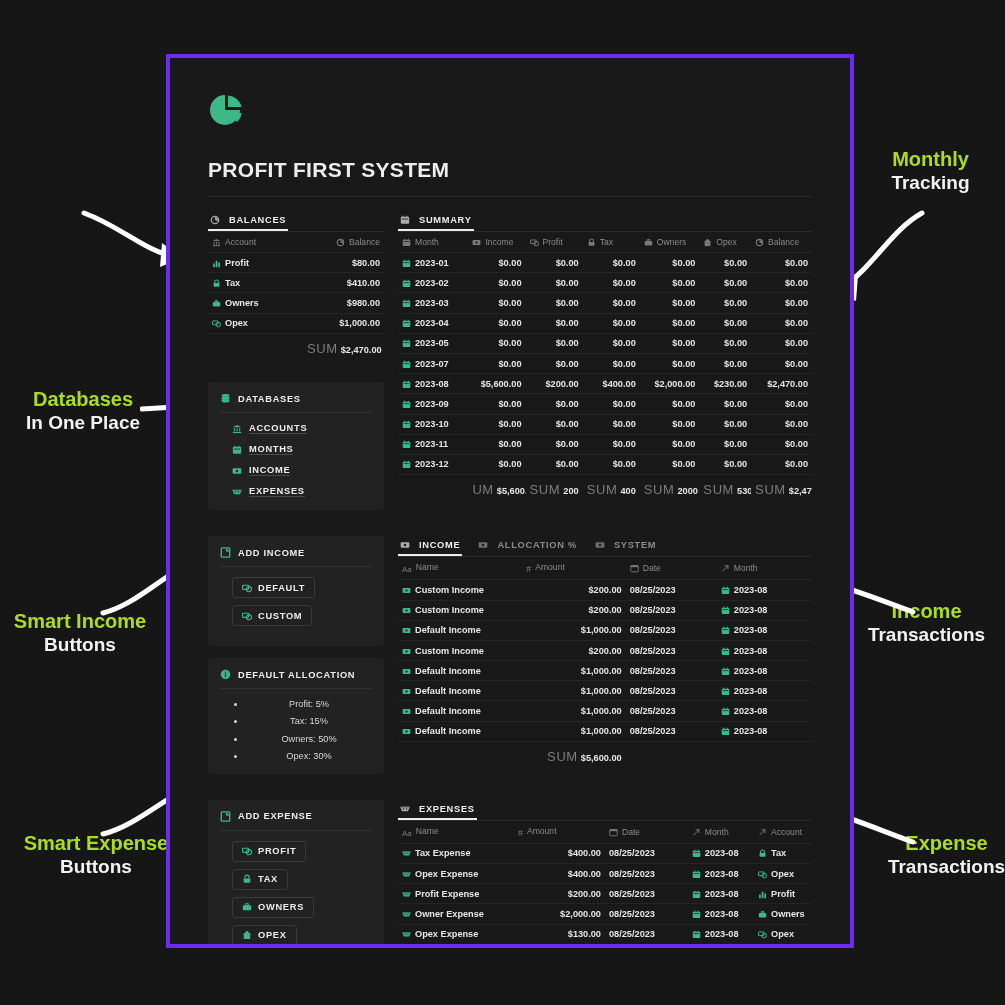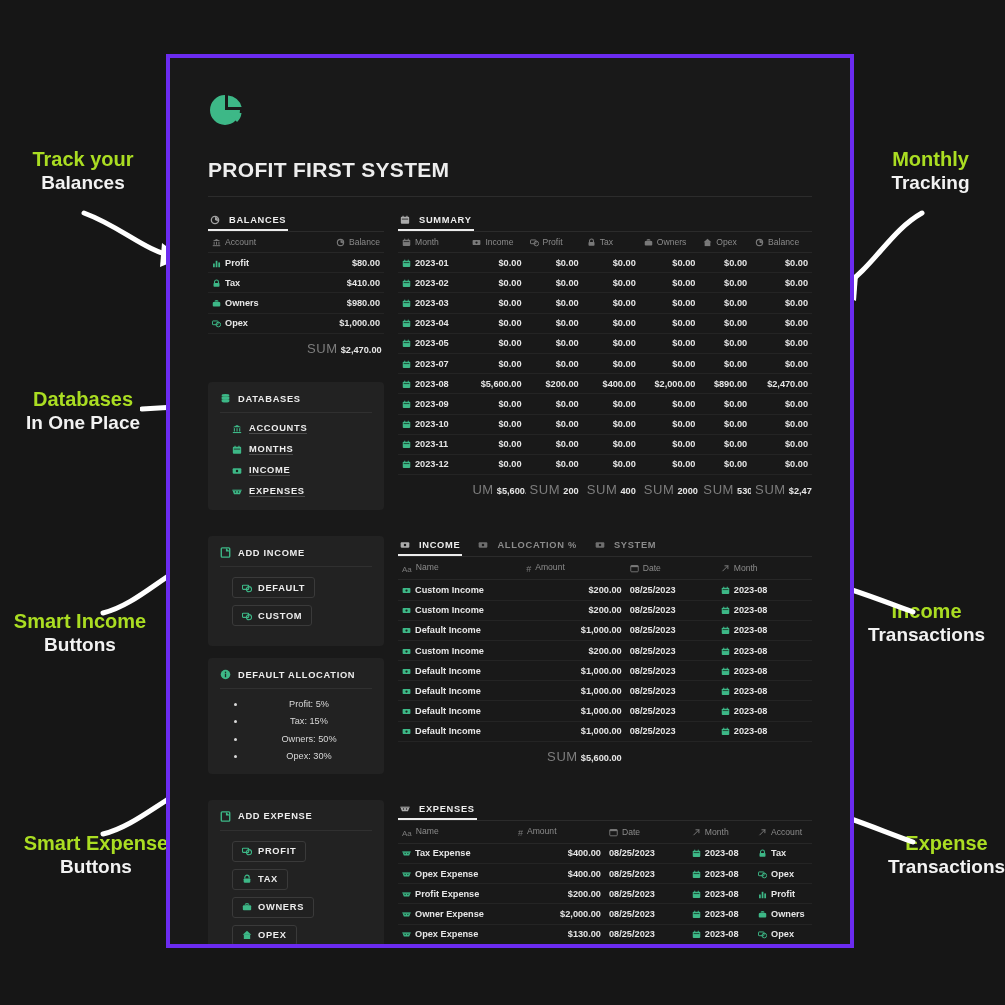--- a/index.html
+++ b/index.html
@@ -97,24 +97,20 @@
   .sec { margin-top: 26px; }
   .rowsplit { display: flex; gap: 14px; align-items: flex-start; }
   .tblpad { padding-top: 2px; }
   svg { display: block; }
 </style>
 </head>
 <body>
 
 <div class="stage">
 
-  <div class="anno" style="left:8px;top:148px;width:150px;">
-    <div class="l1">Track your</div>
-    <div class="l2">Balances</div>
-  </div>
   <svg class="arrow" style="left:78px;top:205px;" width="110" height="70">
     <path d="M6 8 C 44 22, 66 46, 98 52" stroke="#fff" stroke-width="5" fill="none" stroke-linecap="round"></path>
     <path d="M84 38 L104 53 L82 62 Z" fill="#fff"></path>
   </svg>
 
   <div class="anno" style="left:8px;top:388px;width:150px;">
     <div class="l1">Databases</div>
     <div class="l2">In One Place</div>
   </div>
   <svg class="arrow" style="left:140px;top:393px;" width="70" height="30">
@@ -528,21 +524,21 @@
                         <rect x="1" y="2.2" width="10" height="8.4" rx="1.2" fill="#3DB887"></rect>
                         <rect x="2.2" y="4.4" width="7.6" height="1" fill="#17291f"></rect>
                         <rect x="3" y=".9" width="1.3" height="2.2" fill="#3DB887"></rect>
                         <rect x="7.7" y=".9" width="1.3" height="2.2" fill="#3DB887"></rect>
                       </svg>
                     </span><span>2023-08</span></td>
                   <td class="num">$5,600.00</td>
                   <td class="num">$200.00</td>
                   <td class="num">$400.00</td>
                   <td class="num">$2,000.00</td>
-                  <td class="num">$890.00</td>
+                  <td class="num">$230.00</td>
                   <td class="num">$2,470.00</td>
                 </tr>
                 <tr>
                   <td><span class="cellico">
                       <svg viewBox="0 0 12 12" width="9" height="9">
                         <rect x="1" y="2.2" width="10" height="8.4" rx="1.2" fill="#3DB887"></rect>
                         <rect x="2.2" y="4.4" width="7.6" height="1" fill="#17291f"></rect>
                         <rect x="3" y=".9" width="1.3" height="2.2" fill="#3DB887"></rect>
                         <rect x="7.7" y=".9" width="1.3" height="2.2" fill="#3DB887"></rect>
                       </svg>

